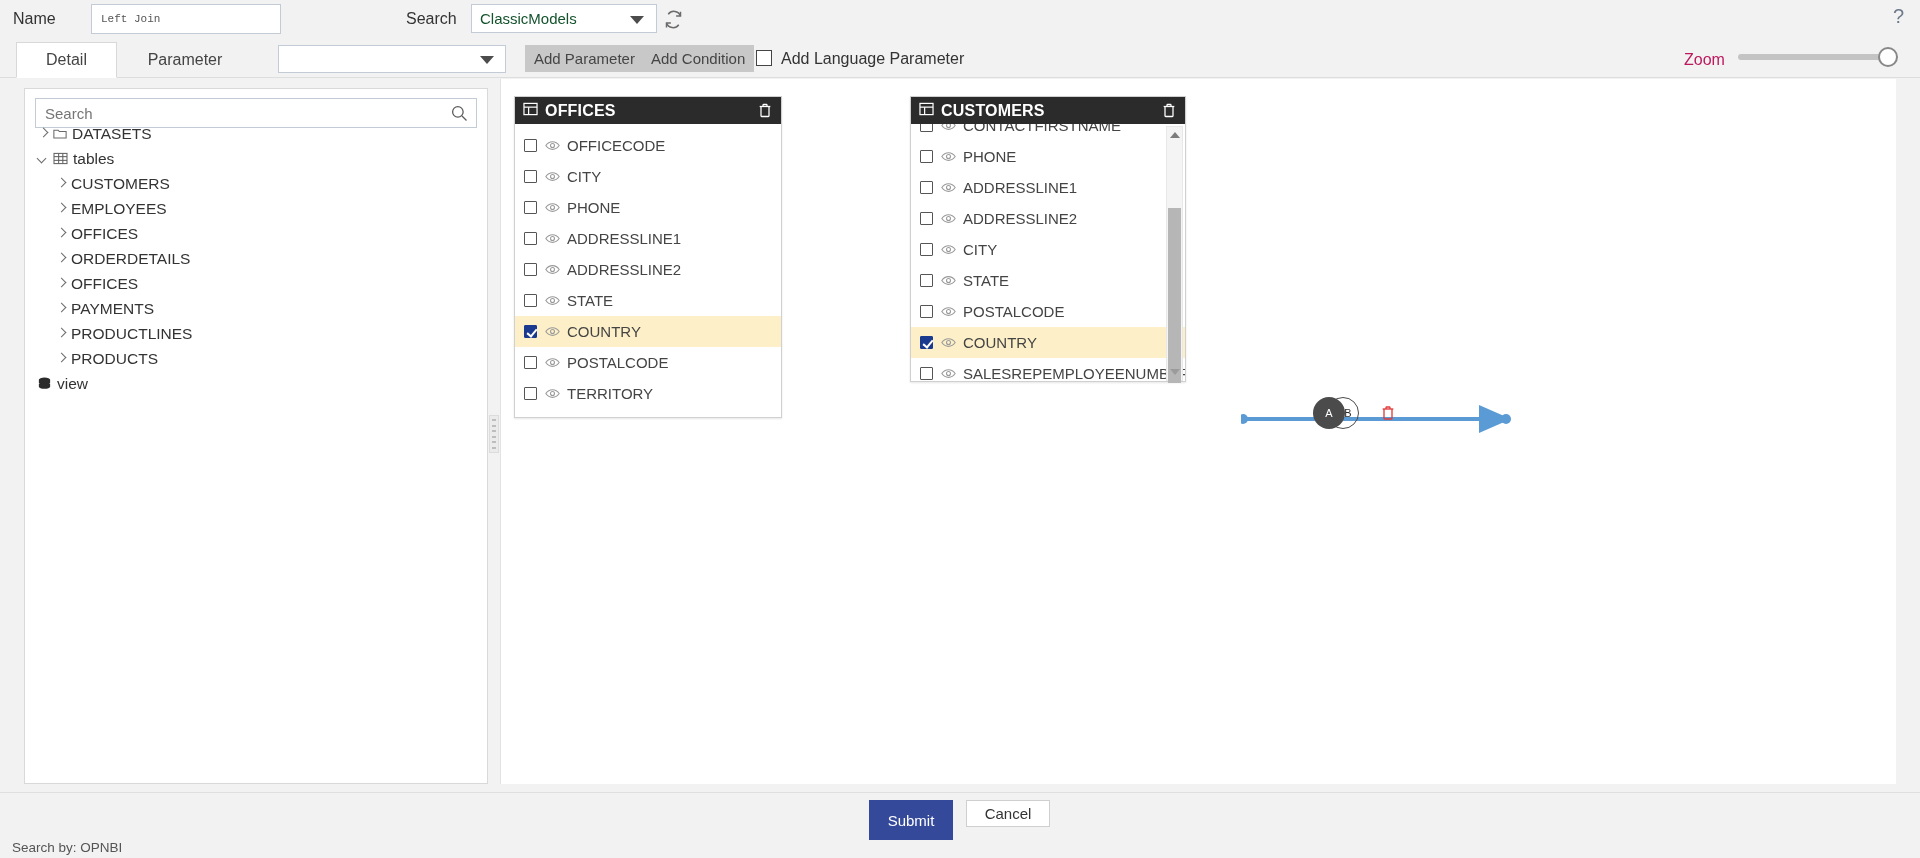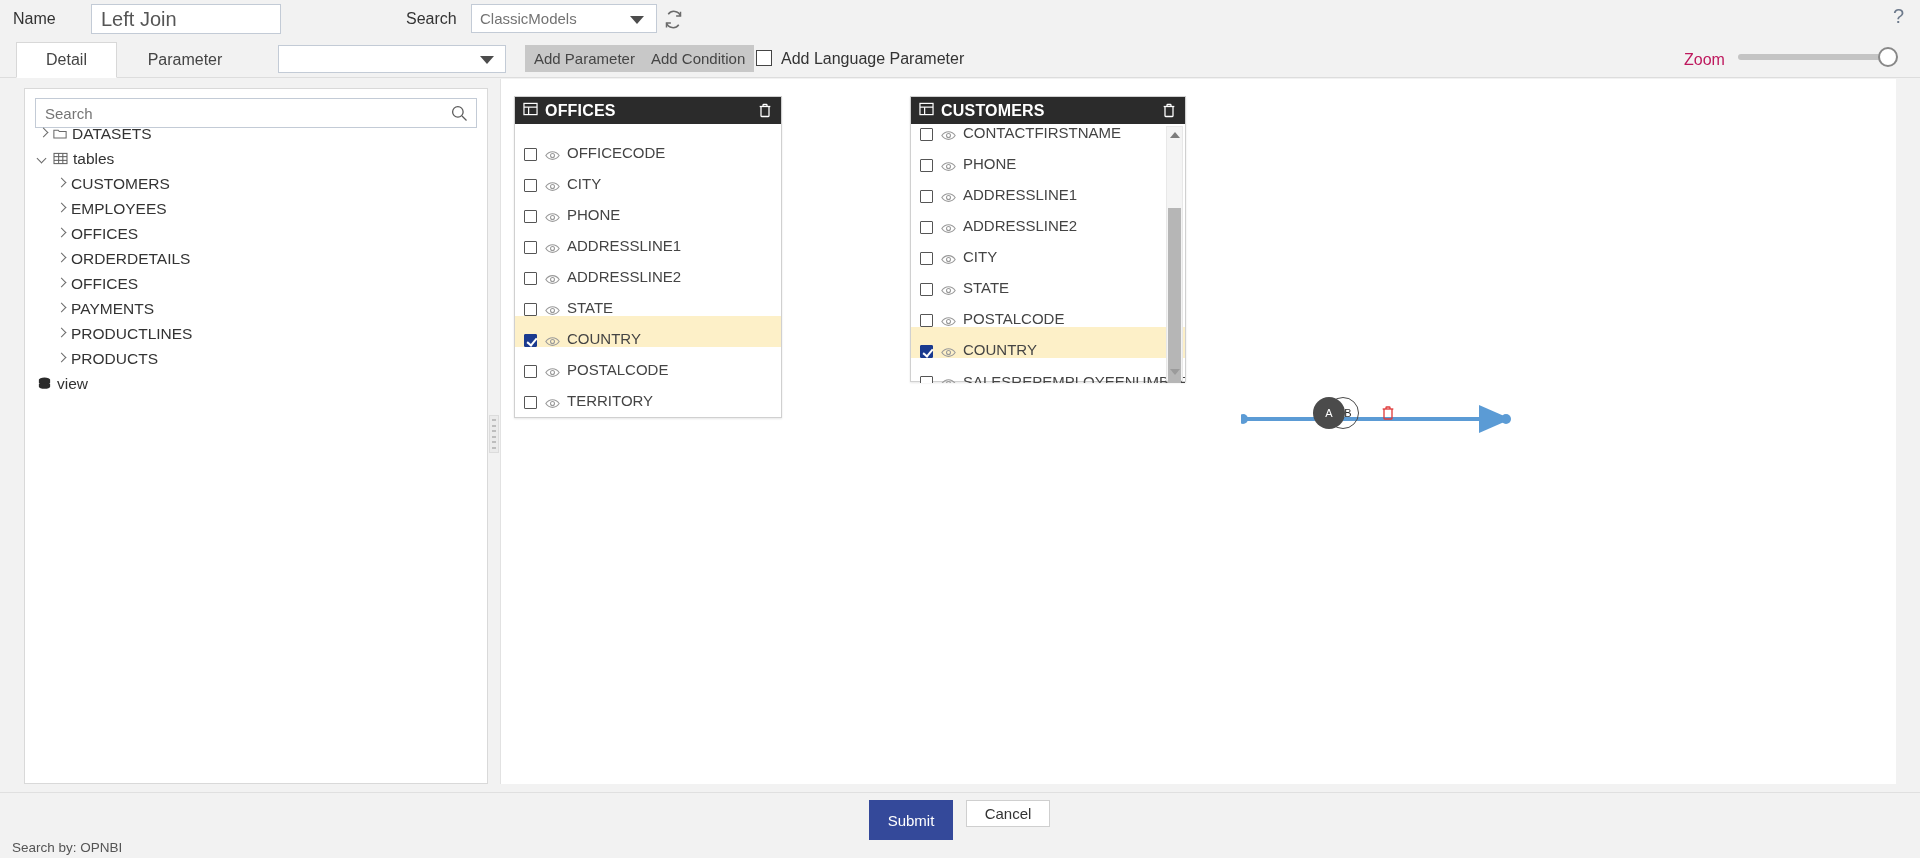--- a/index.html
+++ b/index.html
@@ -25,35 +25,35 @@
   }
   .lbl-name {
     position: absolute; left: 13px; top: 10px;
     font-size: 16px; color: #333;
   }
   .name-input {
     position: absolute; left: 91px; top: 4px;
     width: 190px; height: 30px;
     border: 1px solid #c3cbd6;
     background: #fff;
-    font-size: 20px; color: #555;
+    font-size: 11px; color: #555;
     padding: 0 9px;
-    font-family: Liberation Sans, sans-serif;
+    font-family: Liberation Mono, monospace;
     outline: none;
   }
   .lbl-source {
     position: absolute; left: 406px; top: 10px;
     font-size: 16px; color: #333;
   }
   .source-select {
     position: absolute; left: 471px; top: 4px;
     width: 186px; height: 29px;
     border: 1px solid #c3cbd6;
     background: #fff;
-    font-size: 15px; color: #737373;
+    font-size: 15px; color: #14532d;
     display: flex; align-items: center;
     padding: 0 8px;
     cursor: pointer;
   }
   .source-select .caret {
     position: absolute; right: 12px; top: 11px;
     width: 0; height: 0;
     border-left: 7px solid transparent;
     border-right: 7px solid transparent;
     border-top: 8px solid #4c4c4c;
@@ -252,21 +252,21 @@
     letter-spacing: .2px;
   }
   .trash {
     position: absolute; right: 8px; top: 5px;
     width: 16px; height: 17px;
     cursor: pointer;
   }
   .tbody { padding: 6px 0 8px 0; position: relative; }
   .frow {
     height: 31px;
-    display: flex; align-items: flex-end;
+    display: flex; align-items: center;
     padding-left: 9px;
     font-size: 15px; color: #444;
     cursor: pointer;
     position: relative;
   }
   .frow.sel { background: #fdf0c8; }
   .cb {
     width: 13px; height: 13px;
     border: 1.5px solid #555;
     background: #fff;

